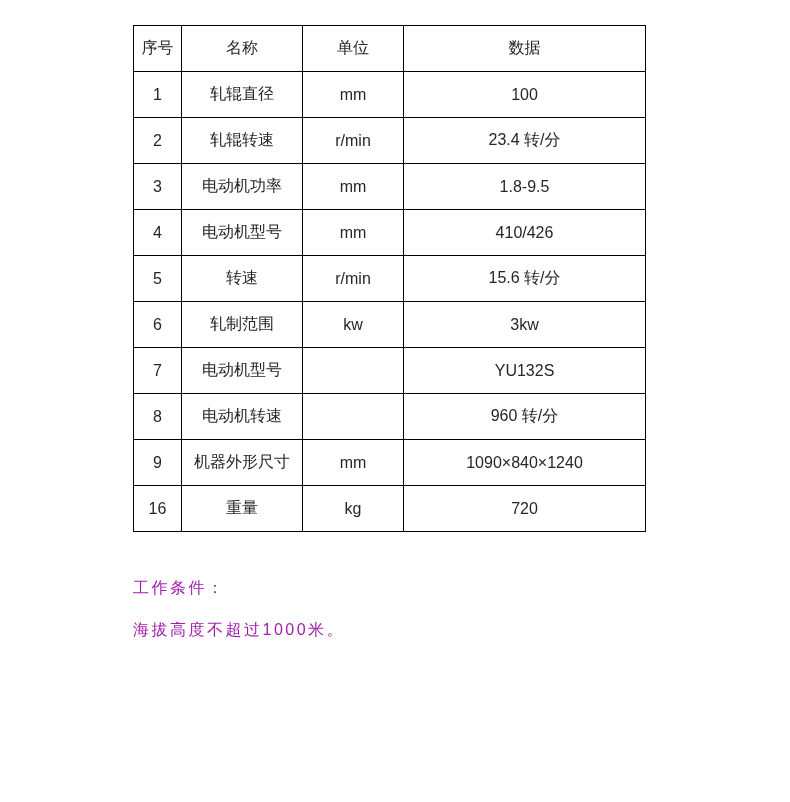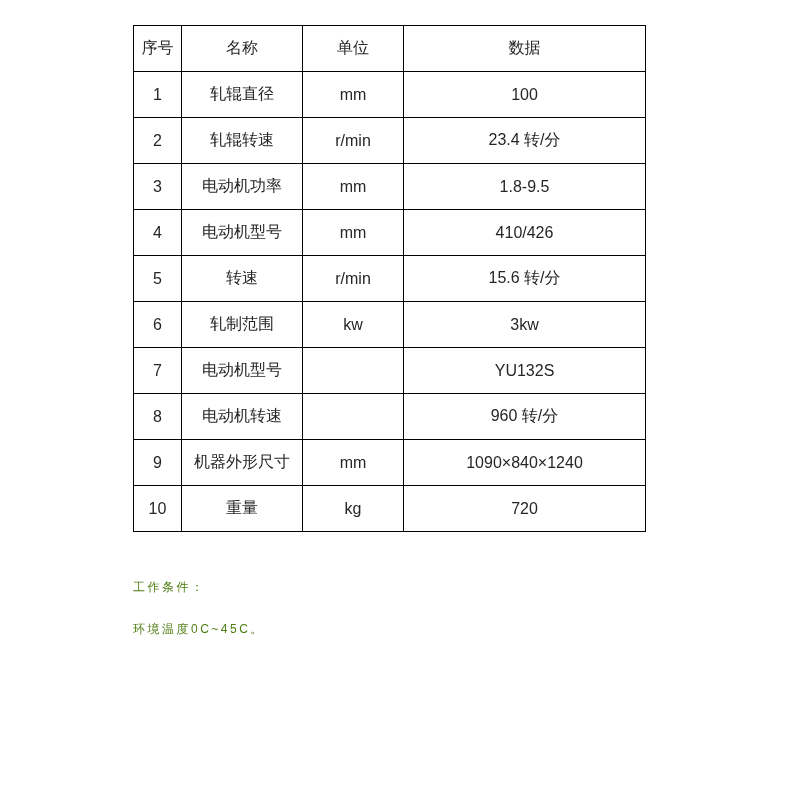--- a/index.html
+++ b/index.html
@@ -40,24 +40,24 @@
     padding: 0 2px;
   }
   .notes {
     position: absolute;
     left: 133px;
     top: 576px;
     width: 560px;
   }
   .notes p {
     margin: 0 0 19px 0;
-    font-size: 12px;
+    font-size: 16px;
     line-height: 23px;
     letter-spacing: 2.5px;
-    color: #4d7c0f;
+    color: #a21caf;
     white-space: nowrap;
   }
 </style>
 </head>
 <body>
 
 <div class="page">
 
   <table class="spec">
     <colgroup>
@@ -121,26 +121,26 @@
         <td></td>
         <td>960 转/分</td>
       </tr>
       <tr>
         <td class="idx">9</td>
         <td>机器外形尺寸</td>
         <td>mm</td>
         <td>1090×840×1240</td>
       </tr>
       <tr>
-        <td class="idx">10</td>
+        <td class="idx">16</td>
         <td>重量</td>
         <td>kg</td>
         <td>720</td>
       </tr>
     </tbody>
   </table>
 
   <div class="notes">
     <p>工作条件：</p>
-    <p>环境温度0C~45C。</p>
+    <p>海拔高度不超过1000米。</p>
   </div>
 
 </div>
 
 </body></html>

